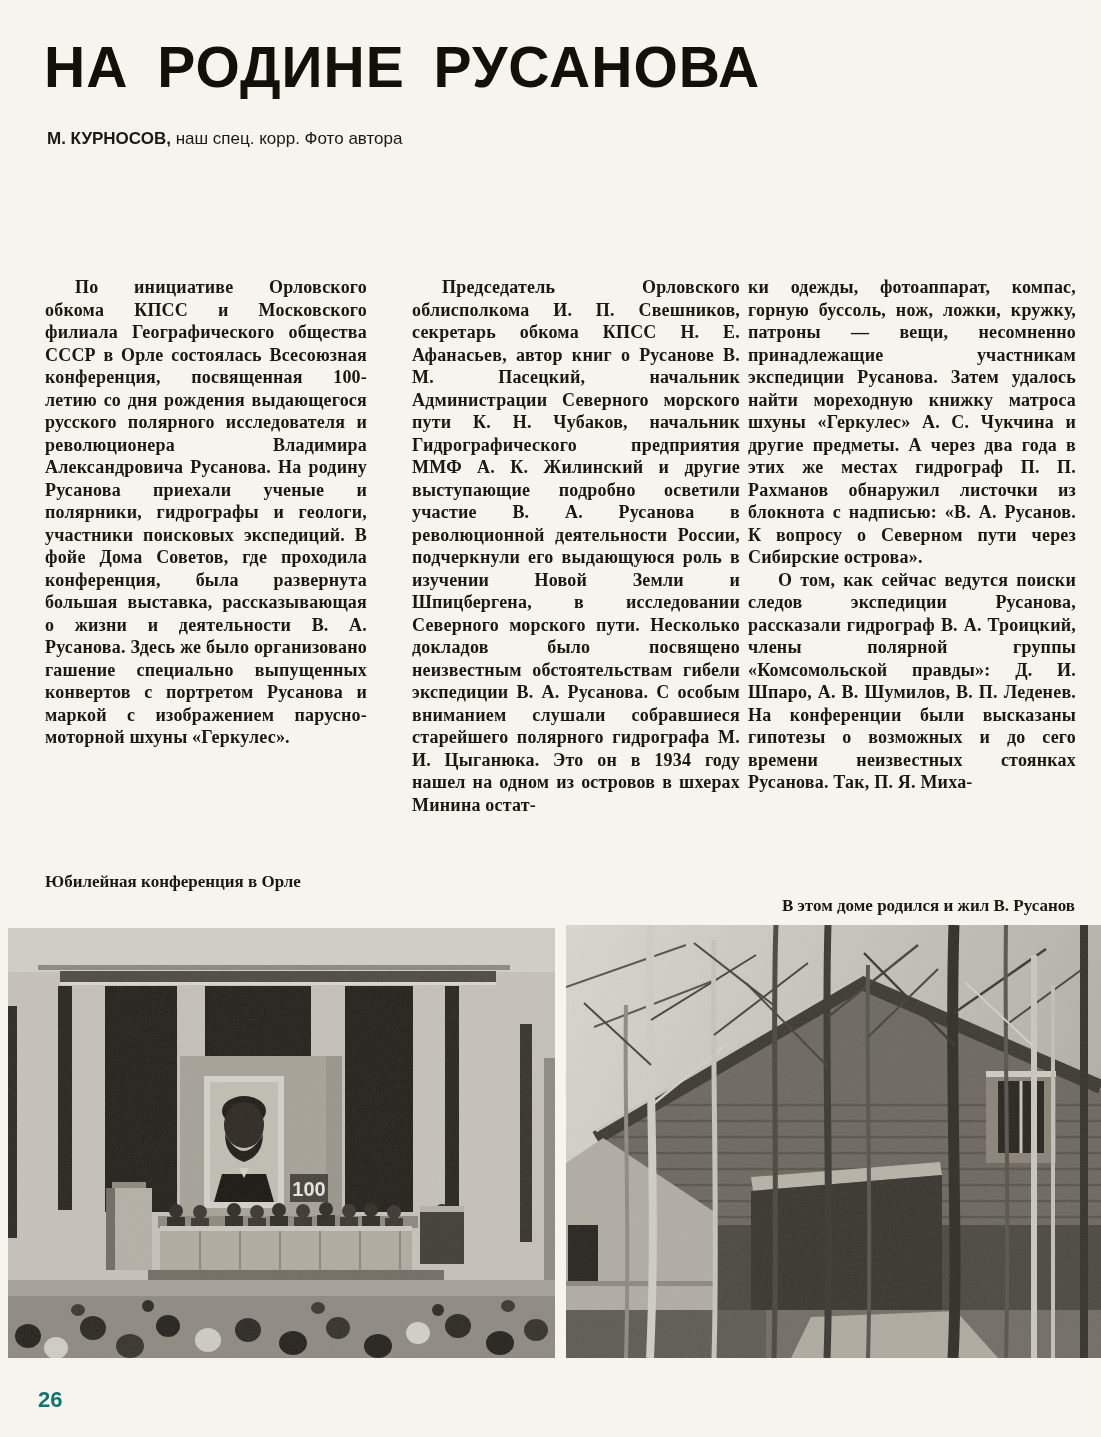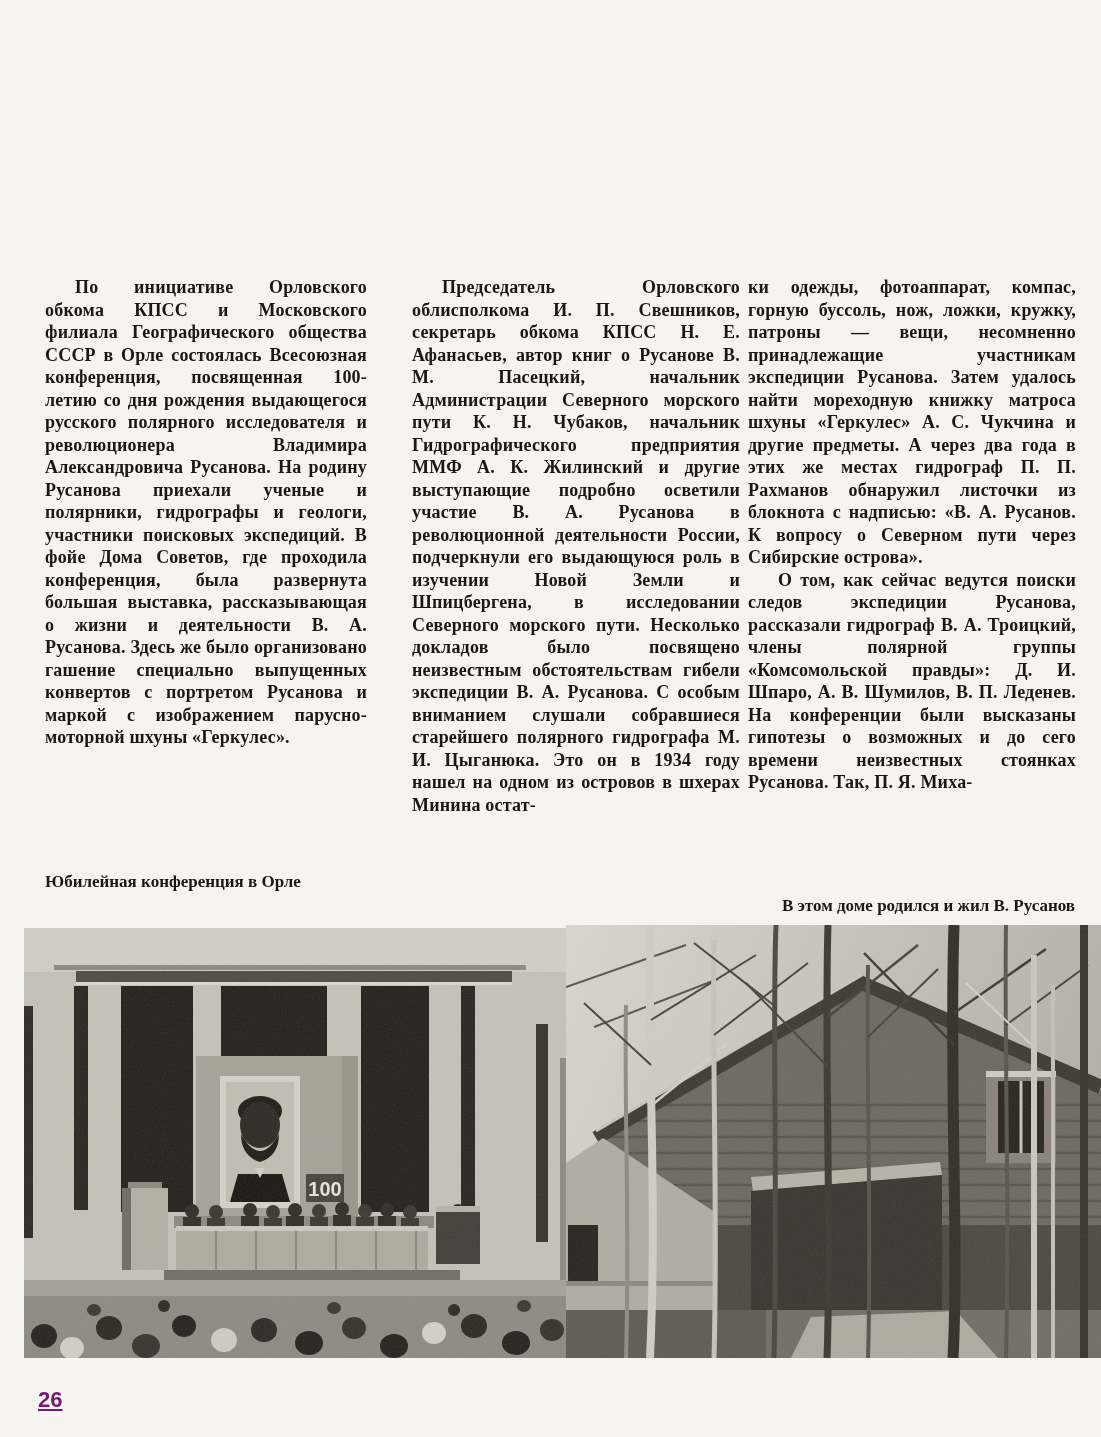--- a/index.html
+++ b/index.html
@@ -36,34 +36,38 @@
   .col2{left:412px;width:328px;}
   .col3{left:748px;width:328px;}
   .caption{
     position:absolute;top:872px;
     font-size:17px;font-weight:700;color:#1a180f;white-space:nowrap;
   }
   .caption-left{left:45px;text-align:right;}
   .caption-right{right:26px;margin-top:24px;}
   .photo{position:absolute;margin:0;padding:0;}
   .photo svg{display:block;}
-  .photo-left{left:24px;top:928px;width:547px;height:314px;border-radius:23px;}
+  .photo-left{left:8px;top:928px;width:547px;height:314px;border-radius:23px;}
   .photo-right{left:566px;top:925px;width:535px;height:433px;}
   .page-number{
     position:absolute;left:38px;top:1387px;
     font-family:"Liberation Sans",sans-serif;
-    font-weight:700;font-size:22px;color:#701a75;text-decoration:underline;
+    font-weight:700;font-size:22px;color:#0f766e;
   }
 </style>
 </head>
 <body>
 
 <div class="page">
 
-
+  <h1 class="title">НА РОДИНЕ РУСАНОВА</h1>
+
+  <div class="byline">
+    <span class="byline-name">М. КУРНОСОВ,</span><span class="byline-rest"> наш спец. корр. Фото автора</span>
+  </div>
 
   <div class="col col1">
     <p class="indent">По инициативе Орловского обкома КПСС и Московского филиала Географического общества СССР в Орле состоялась Всесоюзная конференция, посвященная 100-летию со дня рождения выдающегося русского полярного исследователя и революционера Владимира Александровича Русанова. На родину Русанова приехали ученые и полярники, гидрографы и геологи, участники поисковых экспедиций. В фойе Дома Советов, где проходила конференция, была развернута большая выставка, рассказывающая о жизни и деятельности В. А. Русанова. Здесь же было организовано гашение специально выпущенных конвертов с портретом Русанова и маркой с изображением парусно-моторной шхуны «Геркулес».</p>
   </div>
 
   <div class="col col2">
     <p class="indent">Председатель Орловского облисполкома И. П. Свешников, секретарь обкома КПСС Н. Е. Афанасьев, автор книг о Русанове В. М. Пасецкий, начальник Администрации Северного морского пути К. Н. Чубаков, начальник Гидрографического предприятия ММФ А. К. Жилинский и другие выступающие подробно осветили участие В. А. Русанова в революционной деятельности России, подчеркнули его выдающуюся роль в изучении Новой Земли и Шпицбергена, в исследовании Северного морского пути. Несколько докладов было посвящено неизвестным обстоятельствам гибели экспедиции В. А. Русанова. С особым вниманием слушали собравшиеся старейшего полярного гидрографа М. И. Цыганюка. Это он в 1934 году нашел на одном из островов в шхерах Минина остат-</p>
   </div>
 
   <div class="col col3">

